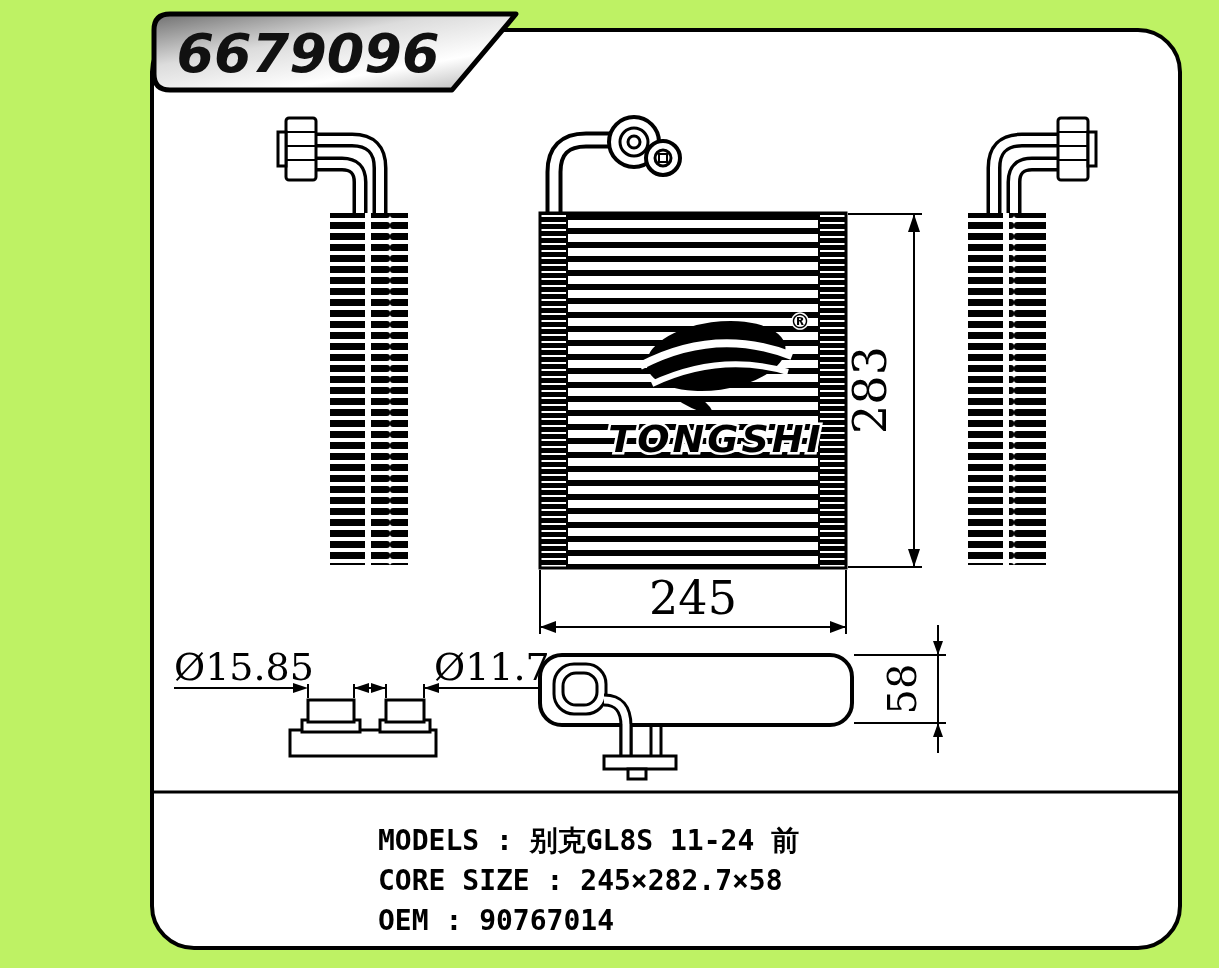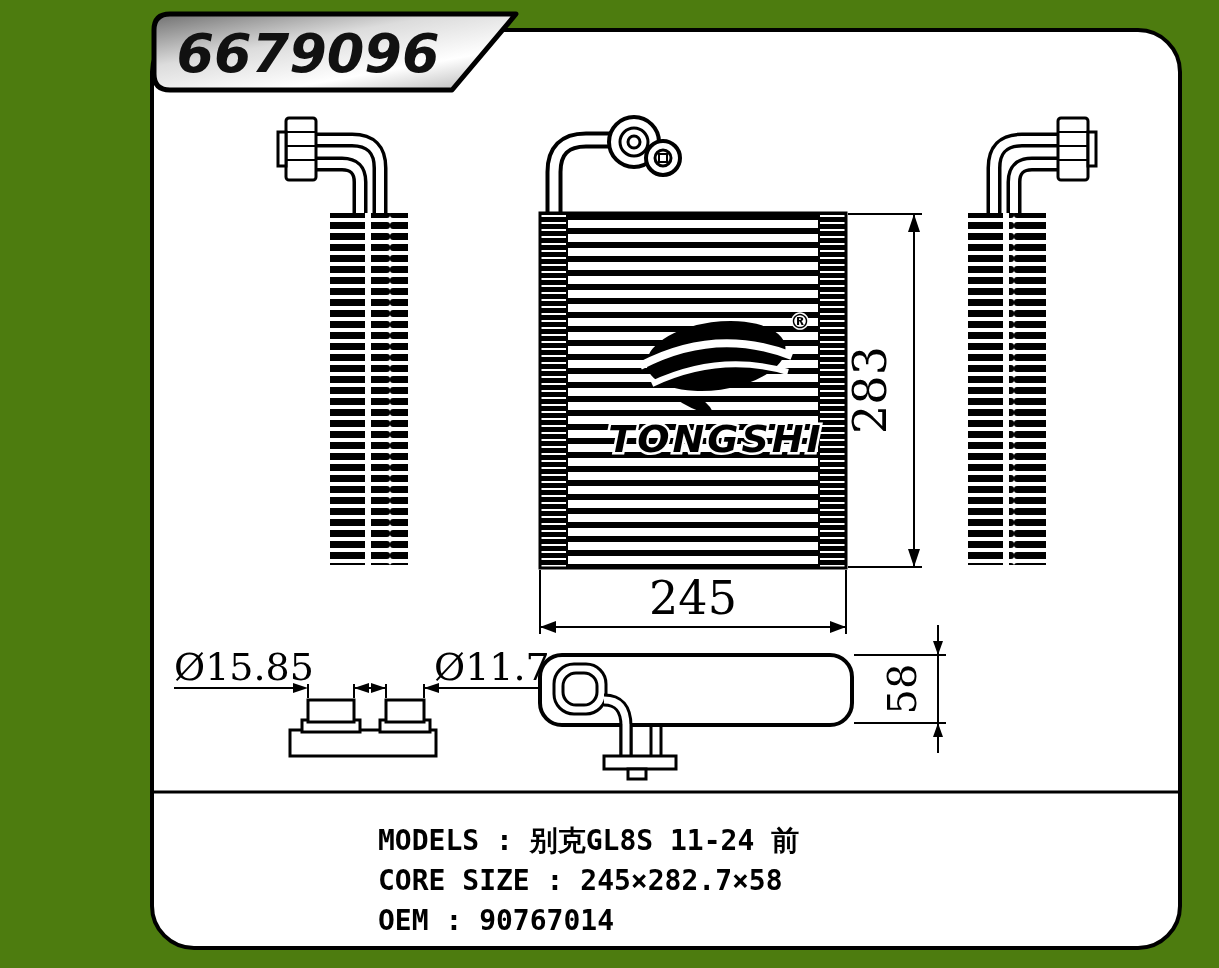--- a/index.html
+++ b/index.html
@@ -1,16 +1,16 @@
 <!DOCTYPE html>
 <html><head>
 <meta charset="utf-8">
 <style>
   html,body{margin:0;padding:0;background:#fff;}
-  .stage{position:relative;width:1219px;height:968px;background:#4d7c0f;overflow:hidden;}
+  .stage{position:relative;width:1219px;height:968px;background:#bef264;overflow:hidden;}
   svg{display:block;}
   .t-part{font-family:"DejaVu Sans",sans-serif;font-weight:700;font-style:italic;font-size:54px;fill:#111;}
   .t-dim-lg{font-family:"DejaVu Serif",serif;font-size:46px;fill:#000;}
   .t-dim-md{font-family:"DejaVu Serif",serif;font-size:40px;fill:#000;}
   .t-dim-sm{font-family:"DejaVu Serif",serif;font-size:38px;fill:#000;}
   .t-brand{font-family:"DejaVu Sans",sans-serif;font-weight:700;font-style:italic;font-size:38px;fill:#000;stroke:#fff;stroke-width:5px;paint-order:stroke;letter-spacing:3px;}
   .t-reg{font-family:"DejaVu Sans",sans-serif;font-weight:700;font-size:20px;fill:#000;stroke:#fff;stroke-width:3px;paint-order:stroke;}
   .t-spec{font-family:"DejaVu Sans Mono",monospace;font-weight:700;font-size:28px;fill:#000;}
   .ln{stroke:#000;stroke-width:2;}
 </style>

